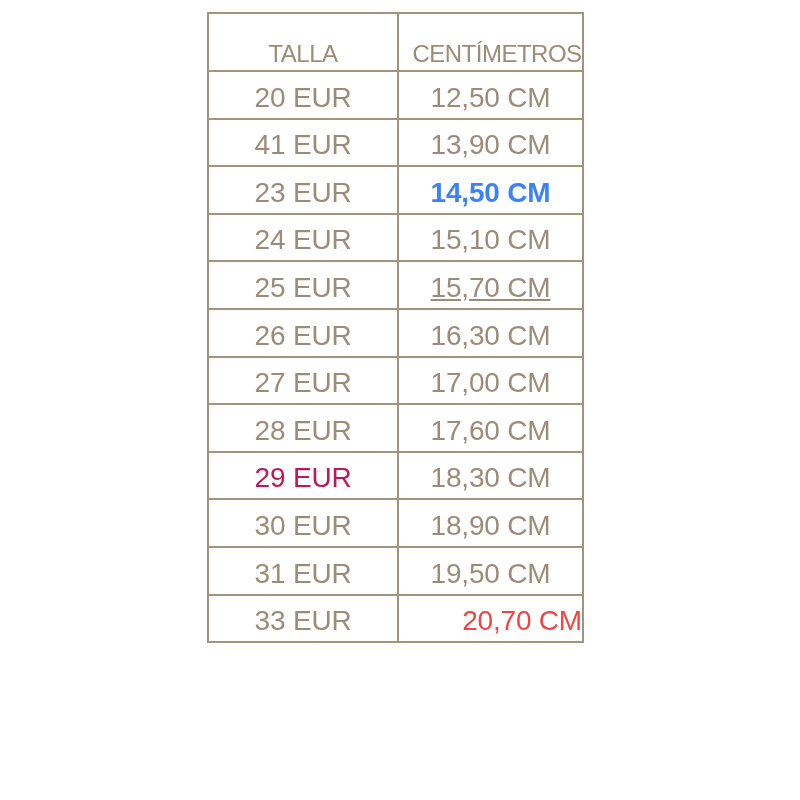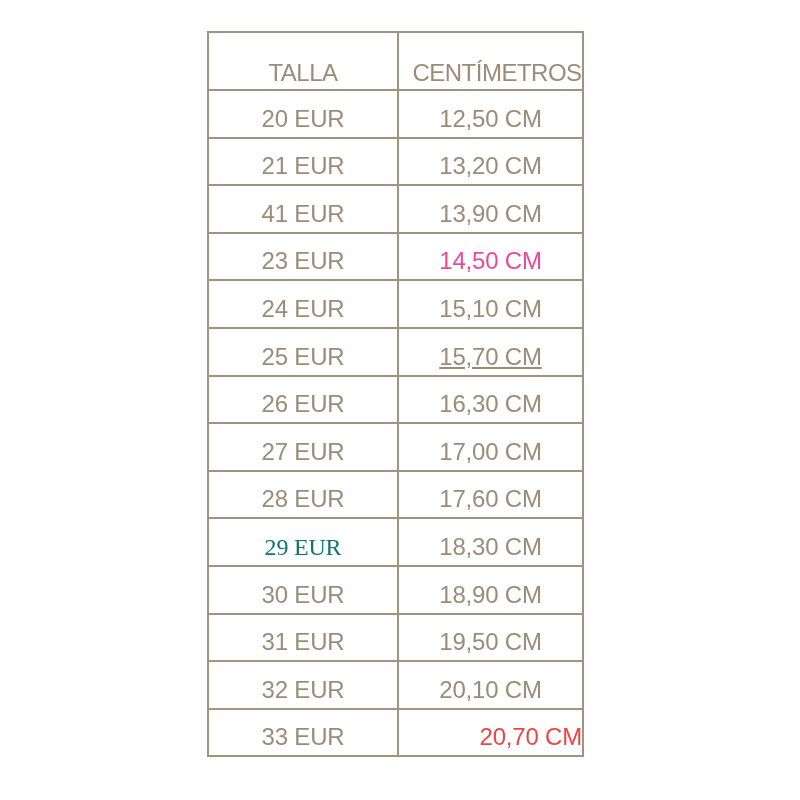--- a/index.html
+++ b/index.html
@@ -11,21 +11,21 @@
     position: relative;
     width: 800px;
     height: 800px;
     background: #ffffff;
     font-family: "Liberation Sans", sans-serif;
     overflow: hidden;
   }
   table.size-table {
     position: absolute;
     left: 207px;
-    top: 31px;
+    top: 12px;
     border-collapse: collapse;
     table-layout: fixed;
     border-radius: 17px;
   }
   col.col-talla { width: 190px; }
   col.col-cm    { width: 185px; }
   .size-table th,
   .size-table td {
     border: 2px solid #a3937d;
     color: #9c8c77;
@@ -36,21 +36,21 @@
   }
   .size-table thead tr { height: 58px; }
   .size-table tbody tr { height: 47.6px; }
   .size-table th {
     font-size: 24px;
     font-weight: normal;
     letter-spacing: -0.5px;
     padding: 0 0 2px 0;
   }
   .size-table td {
-    font-size: 24px;
+    font-size: 28px;
     letter-spacing: -0.2px;
     padding: 0 0 4px 0;
   }
 </style>
 </head>
 <body>
 
 <div class="canvas" style="background: rgb(255, 255, 255);">
   <table class="size-table">
     <colgroup>
@@ -62,30 +62,26 @@
         <th style="border-color: rgb(163, 147, 125); color: rgb(156, 140, 119);">TALLA</th>
         <th style="border-color: rgb(163, 147, 125); color: rgb(156, 140, 119); padding-left: 13px;">CENTÍMETROS</th>
       </tr>
     </thead>
     <tbody id="size-table-body">
         <tr>
           <td style="border-color: rgb(163, 147, 125); color: rgb(156, 140, 119);">20 EUR</td>
           <td style="border-color: rgb(163, 147, 125); color: rgb(156, 140, 119);">12,50 CM</td>
         </tr>
         <tr>
-          <td style="border-color: rgb(163, 147, 125); color: rgb(156, 140, 119);">21 EUR</td>
-          <td style="border-color: rgb(163, 147, 125); color: rgb(156, 140, 119);">13,20 CM</td>
-        </tr>
-        <tr>
           <td style="border-color: rgb(163, 147, 125); color: rgb(156, 140, 119);">41 EUR</td>
           <td style="border-color: rgb(163, 147, 125); color: rgb(156, 140, 119); text-align: center;">13,90 CM</td>
         </tr>
         <tr>
           <td style="border-color: rgb(163, 147, 125); color: rgb(156, 140, 119);">23 EUR</td>
-          <td style="border-color: rgb(163, 147, 125); color: #ec4899;">14,50 CM</td>
+          <td style="border-color: rgb(163, 147, 125); color: #3b82f6; font-weight: bold;">14,50 CM</td>
         </tr>
         <tr>
           <td style="border-color: rgb(163, 147, 125); color: rgb(156, 140, 119);">24 EUR</td>
           <td style="border-color: rgb(163, 147, 125); color: rgb(156, 140, 119);">15,10 CM</td>
         </tr>
         <tr>
           <td style="border-color: rgb(163, 147, 125); color: rgb(156, 140, 119);">25 EUR</td>
           <td style="border-color: rgb(163, 147, 125); color: rgb(156, 140, 119); text-decoration: underline;">15,70 CM</td>
         </tr>
         <tr>
@@ -94,34 +90,30 @@
         </tr>
         <tr>
           <td style="border-color: rgb(163, 147, 125); color: rgb(156, 140, 119); margin-left: 48px;">27 EUR</td>
           <td style="border-color: rgb(163, 147, 125); color: rgb(156, 140, 119);">17,00 CM</td>
         </tr>
         <tr>
           <td style="border-color: rgb(163, 147, 125); color: rgb(156, 140, 119); margin-left: 35px;">28 EUR</td>
           <td style="border-color: rgb(163, 147, 125); color: rgb(156, 140, 119);">17,60 CM</td>
         </tr>
         <tr>
-          <td style="border-color: rgb(163, 147, 125); color: #0f766e; font-family: Liberation Serif, serif;">29 EUR</td>
+          <td style="border-color: rgb(163, 147, 125); color: #be185d;">29 EUR</td>
           <td style="border-color: rgb(163, 147, 125); color: rgb(156, 140, 119);">18,30 CM</td>
         </tr>
         <tr>
           <td style="border-color: rgb(163, 147, 125); color: rgb(156, 140, 119);">30 EUR</td>
           <td style="border-color: rgb(163, 147, 125); color: rgb(156, 140, 119);">18,90 CM</td>
         </tr>
         <tr>
           <td style="border-color: rgb(163, 147, 125); color: rgb(156, 140, 119);">31 EUR</td>
           <td style="border-color: rgb(163, 147, 125); color: rgb(156, 140, 119);">19,50 CM</td>
         </tr>
         <tr>
-          <td style="border-color: rgb(163, 147, 125); color: rgb(156, 140, 119);">32 EUR</td>
-          <td style="border-color: rgb(163, 147, 125); color: rgb(156, 140, 119);">20,10 CM</td>
-        </tr>
-        <tr>
           <td style="border-color: rgb(163, 147, 125); color: rgb(156, 140, 119);">33 EUR</td>
           <td style="border-color: rgb(163, 147, 125); color: #ef4444; text-align: right;">20,70 CM</td>
         </tr>
       </tbody>
   </table>
 </div>
 
 </body></html>

